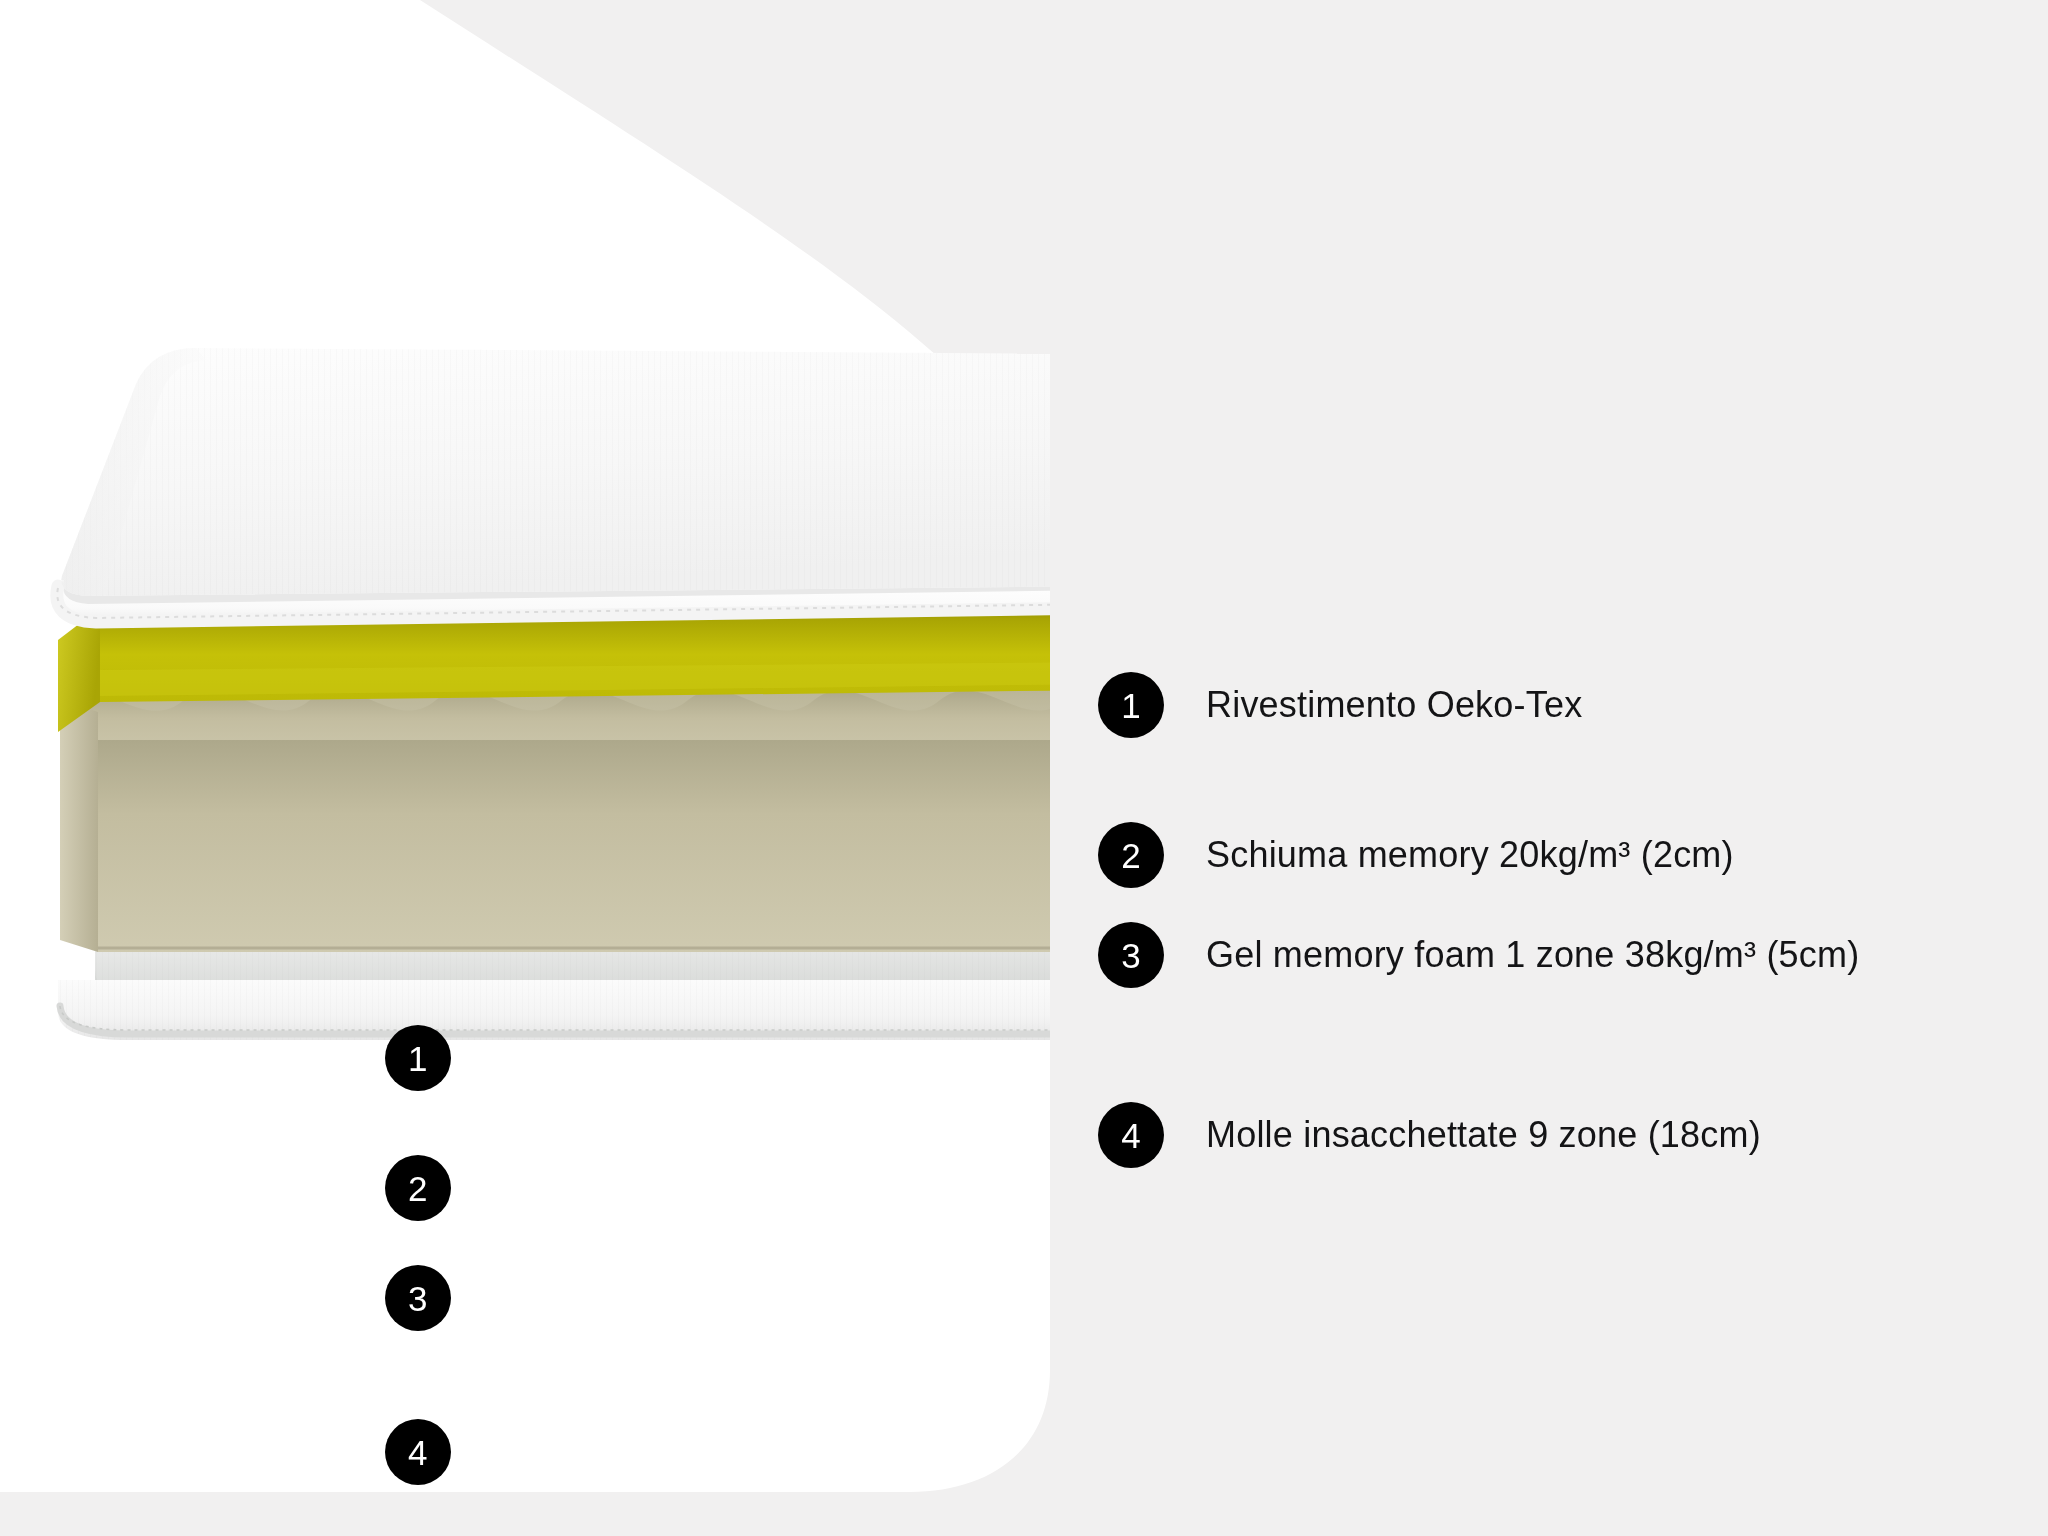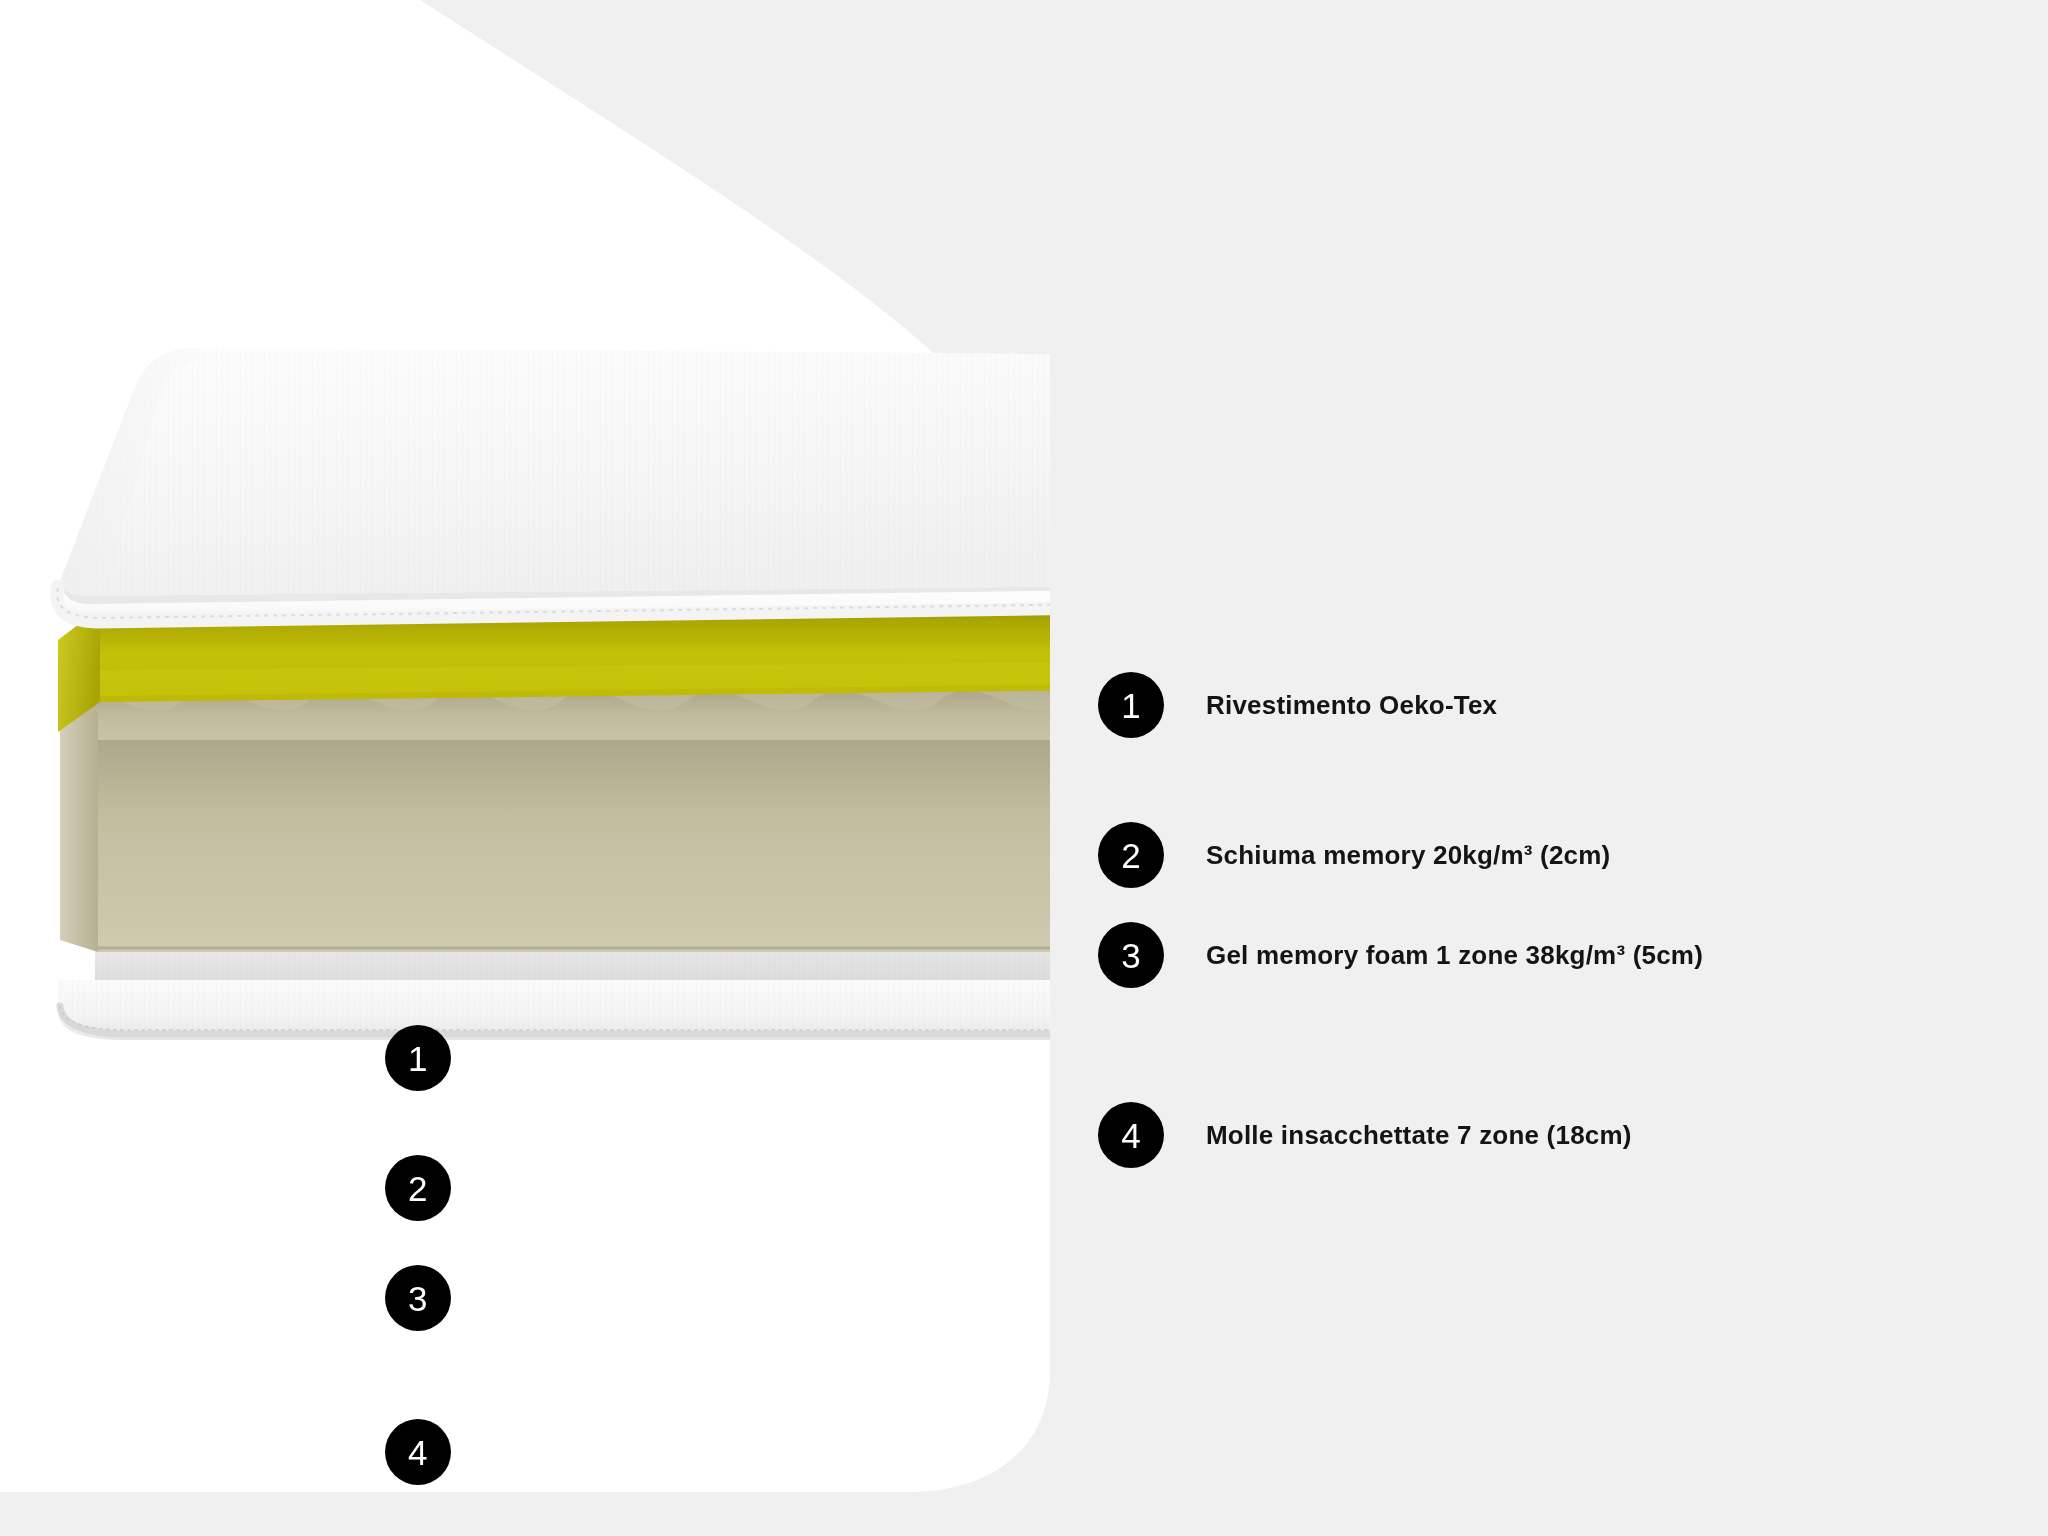--- a/index.html
+++ b/index.html
@@ -88,23 +88,23 @@
     color: #ffffff;
     display: flex;
     align-items: center;
     justify-content: center;
     font-size: 35px;
     font-weight: 500;
     line-height: 1;
     user-select: none;
   }
   .legend-label {
-    font-size: 26px;
+    font-size: 36px;
     color: #141416;
-    font-weight: 700;
+    font-weight: 400;
     letter-spacing: 0.2px;
   }
 </style>
 </head>
 <body>
 
 <div id="stage">
 
   <svg class="bg-white-shape" viewBox="0 0 2048 1536" preserveAspectRatio="none" aria-hidden="true">
     <path d="M 0,0 L 420,0 C 700,180 900,300 1010,430
@@ -403,18 +403,18 @@
       <span class="legend-label">Schiuma memory 20kg/m³ (2cm)</span>
     </div>
 
     <div class="legend-item i3">
       <span class="legend-badge">3</span>
       <span class="legend-label">Gel memory foam 1 zone 38kg/m³ (5cm)</span>
     </div>
 
     <div class="legend-item i4">
       <span class="legend-badge">4</span>
-      <span class="legend-label">Molle insacchettate 7 zone (18cm)</span>
+      <span class="legend-label">Molle insacchettate 9 zone (18cm)</span>
     </div>
 
   </div>
 
 </div>
 
 </body></html>

